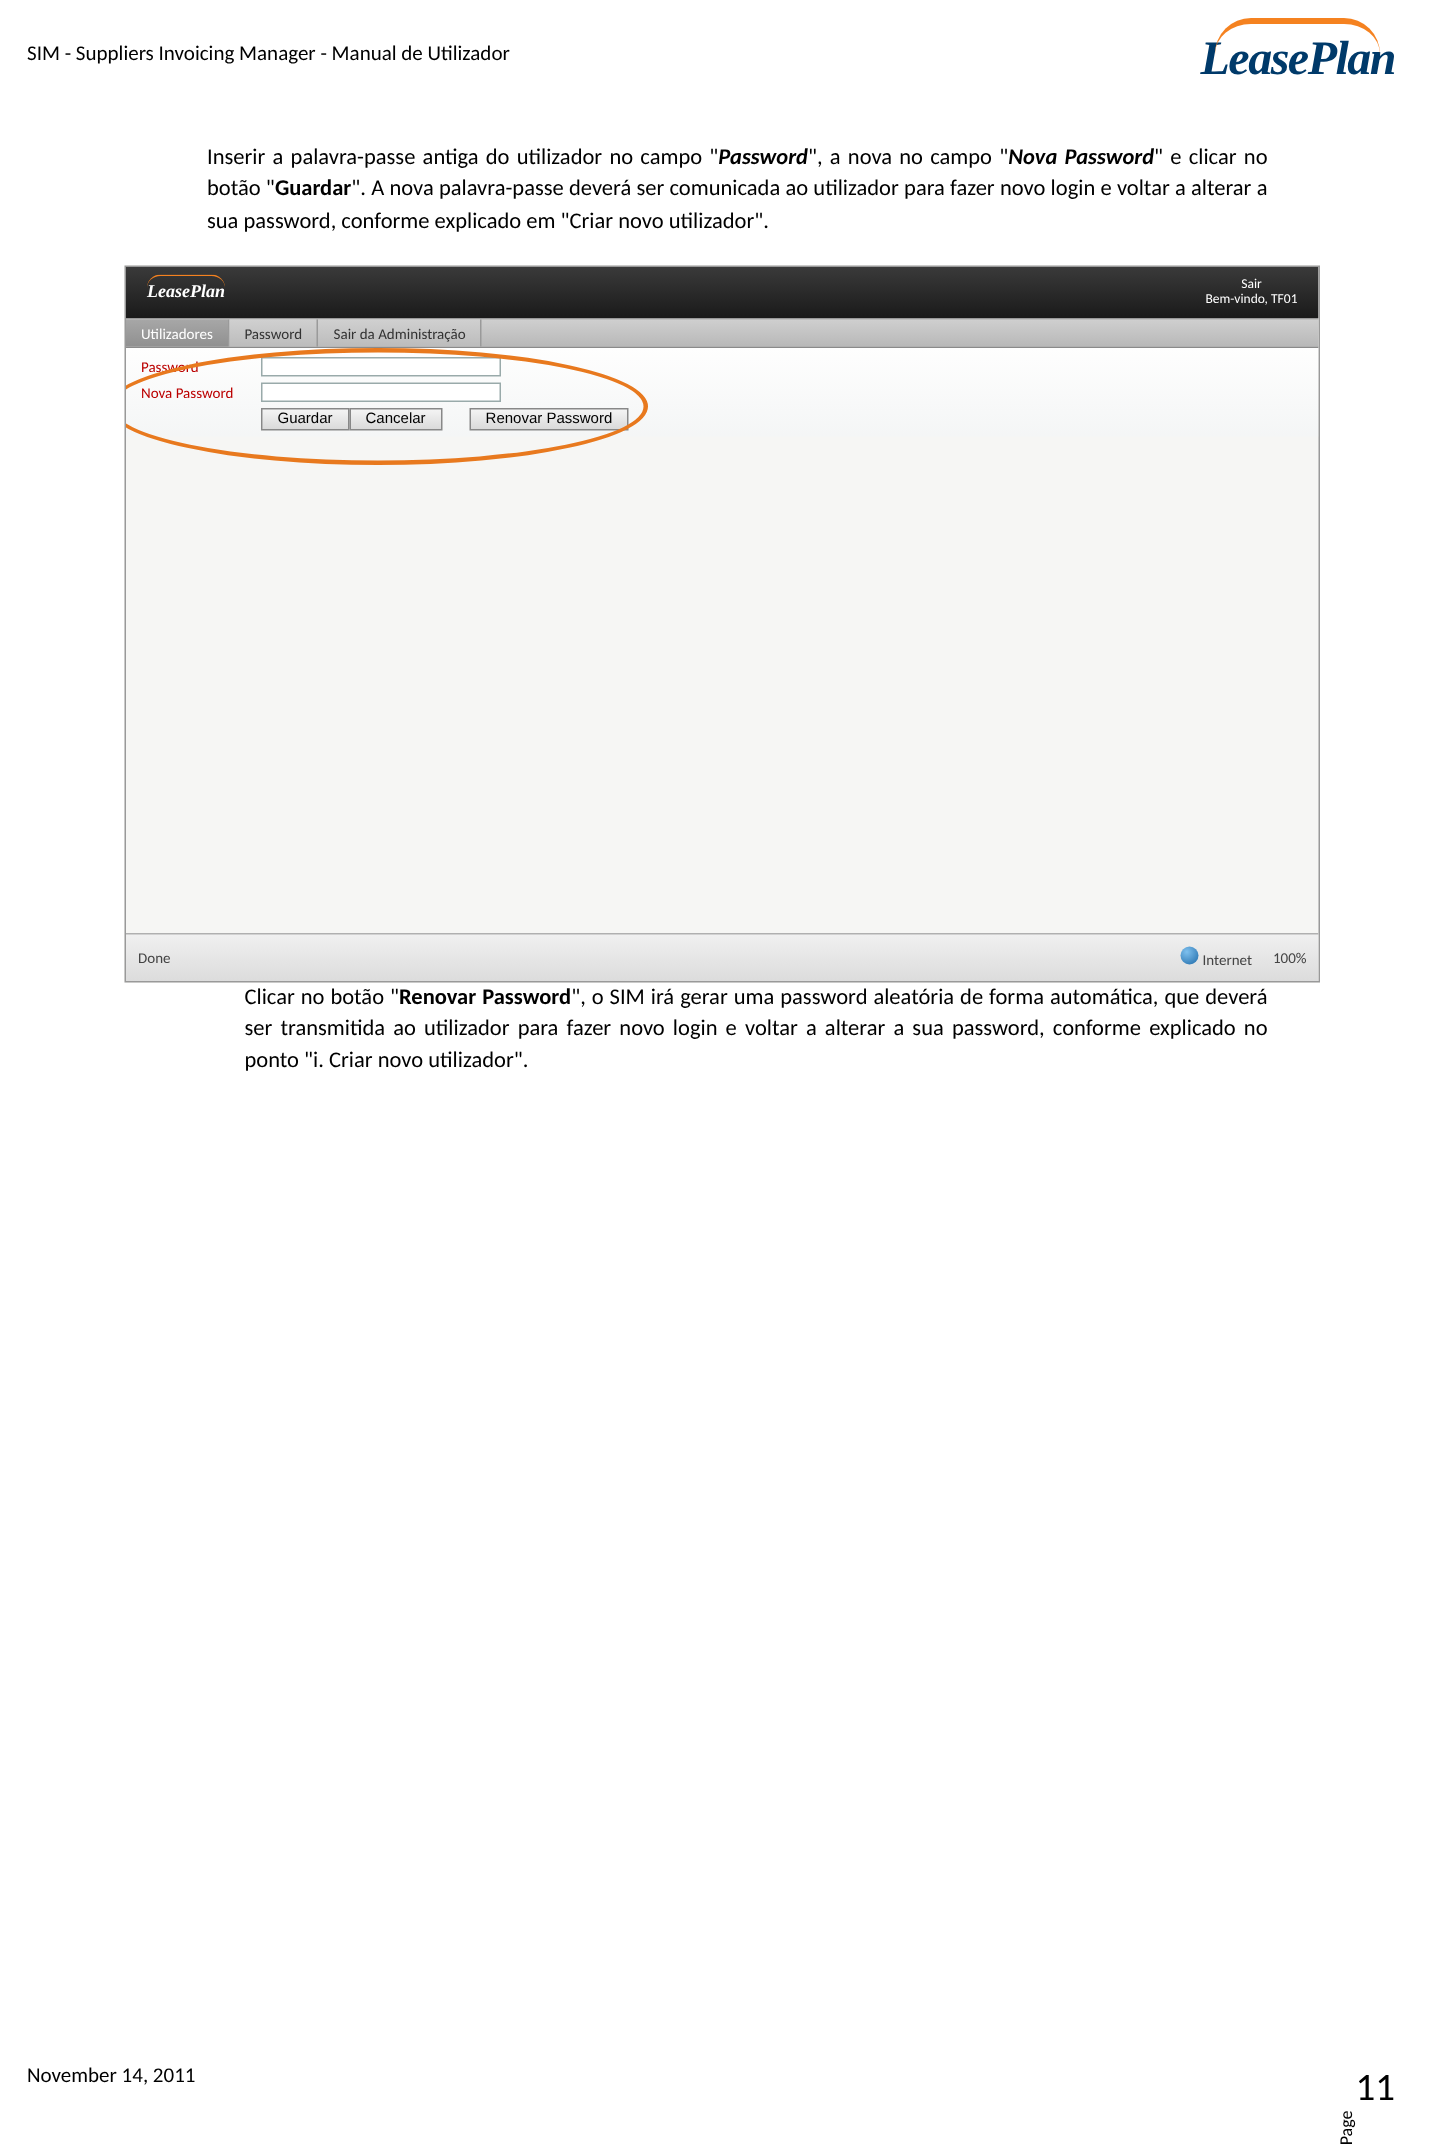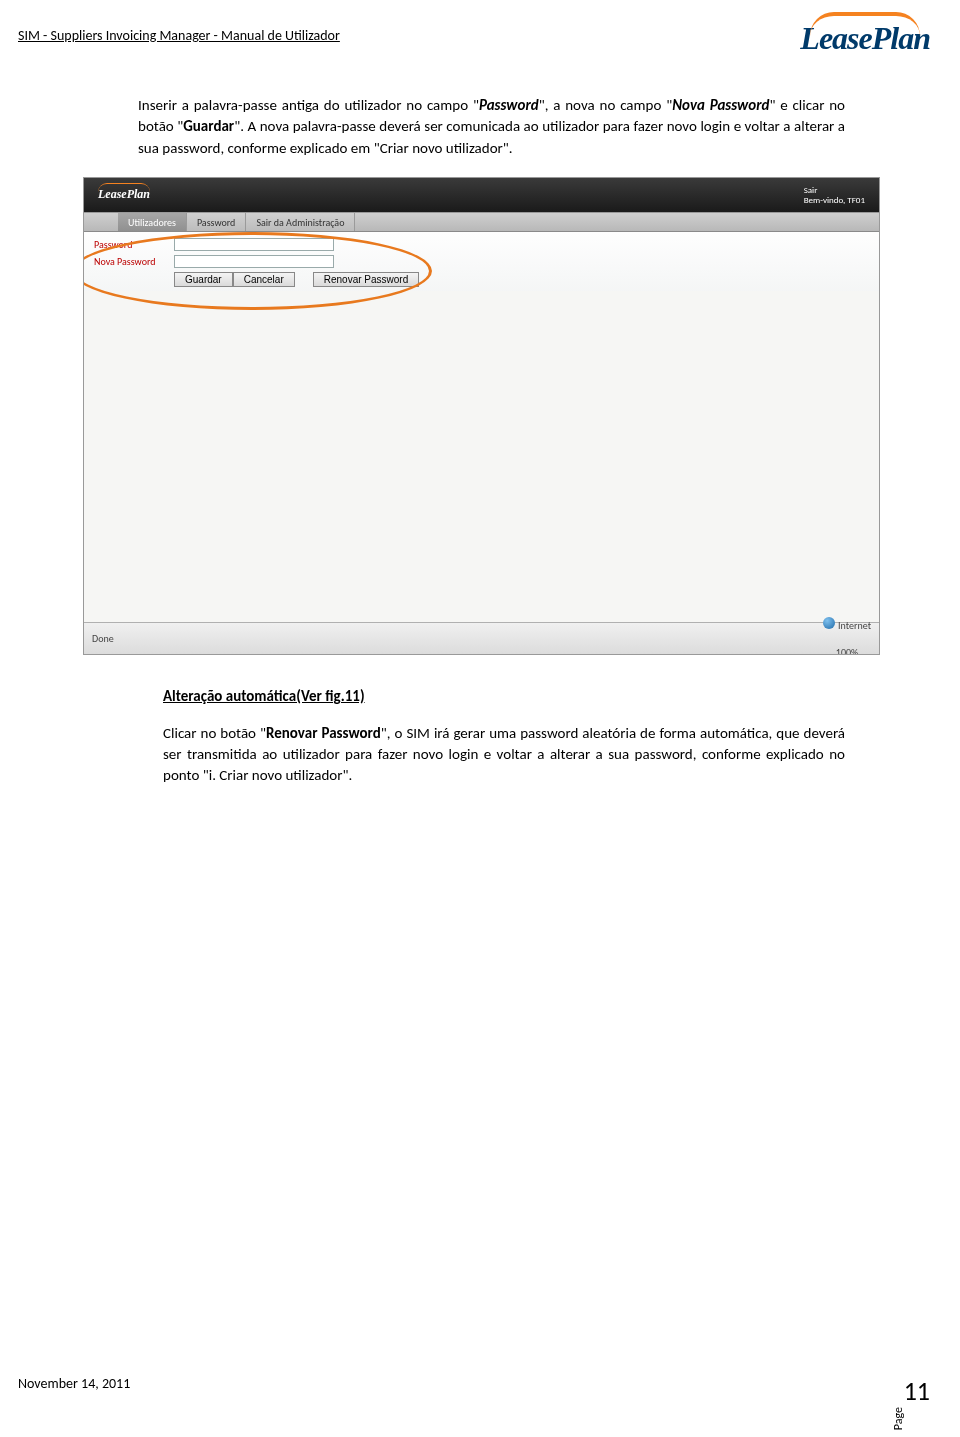--- a/index.html
+++ b/index.html
@@ -15,21 +15,20 @@
     .header {
       display: flex;
       justify-content: space-between;
       align-items: center;
       padding: 14px 30px 8px 18px;
       border-bottom: none;
     }
     .header-title {
       font-size: 14px;
       color: #000;
-      text-decoration: underline;
     }
     .logo {
       font-family: Georgia, serif;
       font-size: 32px;
       font-weight: bold;
       font-style: italic;
       color: #003a6a;
       letter-spacing: -1px;
       position: relative;
       padding-top: 6px;
@@ -75,37 +74,37 @@
       display: flex;
       justify-content: space-between;
       align-items: center;
       padding: 0 14px;
       color: #fff;
       font-size: 10px;
     }
     .ss-topbar-left { display:flex; align-items:center; gap:4px;}
     .ss-mini-logo { font-family: Georgia, serif; font-weight: bold; font-style: italic; font-size: 12px; color: #fff; position: relative; }
     .ss-mini-logo .mini-arc { position:absolute; top:-4px; left:50%; transform:translateX(-50%); width:52px; height:9px; border-top:1.5px solid #f58220; border-radius:30px 30px 0 0;}
-    .ss-topbar-right { text-align: left; font-size: 9px; line-height: 1.1; margin-left: 25px; }
+    .ss-topbar-right { text-align: center; font-size: 9px; line-height: 1.1; margin-left: 25px; }
     .ss-tabbar {
       background: linear-gradient(#cfcfcf, #b8b8b8);
       height: 20px;
       border-top: 1px solid #999;
       border-bottom: 1px solid #8a8a8a;
       display: flex;
       align-items: stretch;
     }
     .ss-tab {
       font-size: 10px;
       padding: 3px 10px 0 10px;
       background: linear-gradient(#d0d0d0,#bcbcbc);
       border-right: 1px solid #9a9a9a;
       color: #333;
     }
-    .ss-tab.active { background: linear-gradient(#a7a7a7,#909090); color: #fff; margin-left: 34px; }
+    .ss-tab.active { background: linear-gradient(#a7a7a7,#909090); color: #fff; }
     .ss-form {
       padding: 4px 10px;
       font-size: 10px;
       background: linear-gradient(rgba(255,255,255,0.9), rgba(240,245,250,0.3));
     }
     .ss-row {
       display: flex;
       align-items: center;
       height: 17px;
     }
@@ -154,21 +153,21 @@
       height: 32px;
       background: linear-gradient(#f0f0f0,#dcdcdc);
       border-top: 1px solid #b0b0b0;
       display: flex;
       align-items: center;
       font-size: 10px;
       color: #444;
       padding: 0 8px;
       justify-content: space-between;
     }
-    .ss-status-right { display:flex; gap:14px; align-items:center;flex-direction:column;}
+    .ss-status-right { display:flex; gap:14px; align-items:center;}
     .ss-globe { width:12px; height:12px; border-radius:50%; background: radial-gradient(circle at 35% 30%, #7ec0ee, #1e6aa8); display:inline-block; margin-right:3px;}
     .circle-highlight {
       position: absolute;
       left: -12px;
       top: 54px;
       width: 360px;
       height: 78px;
       border: 3px solid #e8791e;
       border-radius: 50%;
       pointer-events: none;
@@ -266,21 +265,20 @@
       <span>Done</span>
       <span class="ss-status-right">
         <span><span class="ss-globe"></span><span>Internet</span></span>
         <span>100%</span>
       </span>
     </div>
   </div>
 
 
   <div class="content2">
-    <div class="section-heading">Alteração automática(Ver fig.11)</div>
     <p class="paragraph">
       <span>Clicar no botão "</span><span class="b">Renovar Password</span><span>", o SIM irá gerar uma password aleatória de forma automática, que deverá ser transmitida ao utilizador para fazer novo login e voltar a alterar a sua password, conforme explicado no ponto "i. Criar novo utilizador".</span>
     </p>
   </div>
 
 </div>
 
 <div class="footer">
   <span>November 14, 2011</span>
   <span class="page-num">

